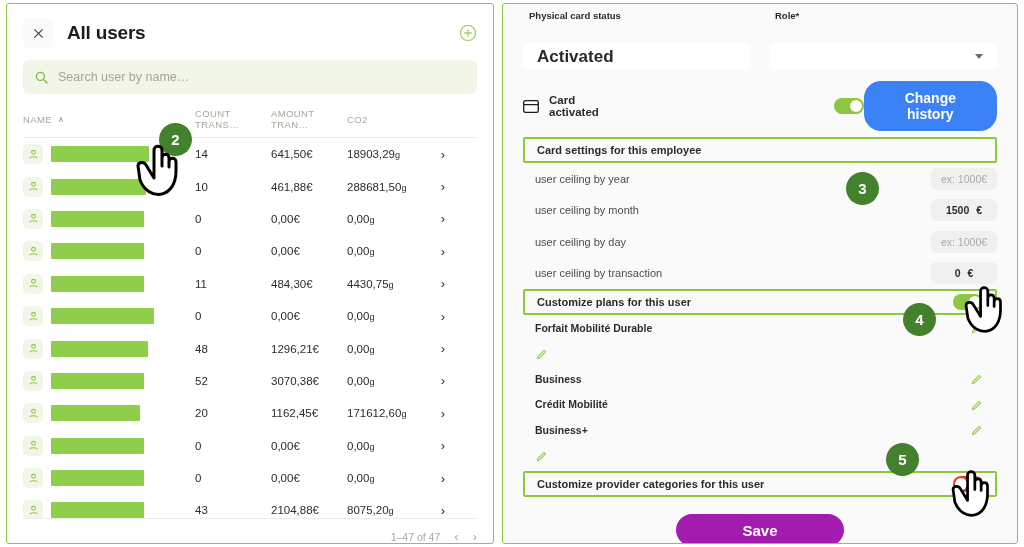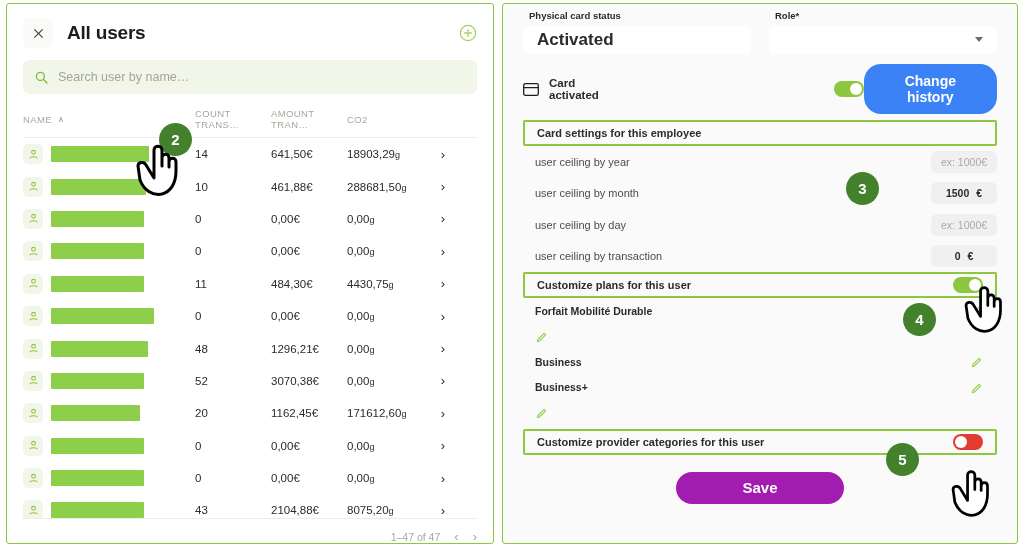--- a/index.html
+++ b/index.html
@@ -142,21 +142,21 @@
   }
   .rp-inner { padding: 0 20px; position: relative; height: 100%; }
 
   .field-row {
     display: flex; gap: 18px;
     padding-top: 6px;
   }
   .field { flex: 1; }
   .field-label {
     font-size: 9.5px; font-weight: bold; color: #2b2b28;
-    margin-bottom: 5px; margin-left: 6px;
+    margin-bottom: 22px; margin-left: 6px;
   }
   .field-box {
     height: 28px;
     background: #ffffff;
     border-radius: 6px;
     display: flex; align-items: center;
     padding: 0 14px;
     font-size: 17px;
     color: #2b2b28;
     font-weight: bold;
@@ -601,20 +601,26 @@
                   <path d="M2.5 11.5 L3.2 9.2 L9.8 2.6 L11.4 4.2 L4.8 10.8 Z" fill="none" stroke="#9bd055" stroke-width="1.3" stroke-linejoin="round"></path>
                 </svg></span>
             </div>
             <div class="plan-row">
               <span class="plan-name">Business</span>
               <span class="pencil"><svg width="13" height="13" viewBox="0 0 14 14">
                   <path d="M2.5 11.5 L3.2 9.2 L9.8 2.6 L11.4 4.2 L4.8 10.8 Z" fill="none" stroke="#9bd055" stroke-width="1.3" stroke-linejoin="round"></path>
                 </svg></span>
             </div>
             <div class="plan-row">
+              <span class="plan-name">Crédit Mobilité</span>
+              <span class="pencil"><svg width="13" height="13" viewBox="0 0 14 14">
+                  <path d="M2.5 11.5 L3.2 9.2 L9.8 2.6 L11.4 4.2 L4.8 10.8 Z" fill="none" stroke="#9bd055" stroke-width="1.3" stroke-linejoin="round"></path>
+                </svg></span>
+            </div>
+            <div class="plan-row">
               <span class="plan-name">Business+</span>
               <span class="pencil"><svg width="13" height="13" viewBox="0 0 14 14">
                   <path d="M2.5 11.5 L3.2 9.2 L9.8 2.6 L11.4 4.2 L4.8 10.8 Z" fill="none" stroke="#9bd055" stroke-width="1.3" stroke-linejoin="round"></path>
                 </svg></span>
             </div>
             <div class="plan-row">
               <span class="pencil"><svg width="13" height="13" viewBox="0 0 14 14">
                   <path d="M2.5 11.5 L3.2 9.2 L9.8 2.6 L11.4 4.2 L4.8 10.8 Z" fill="none" stroke="#9bd055" stroke-width="1.3" stroke-linejoin="round"></path>
                 </svg></span>
             </div>

